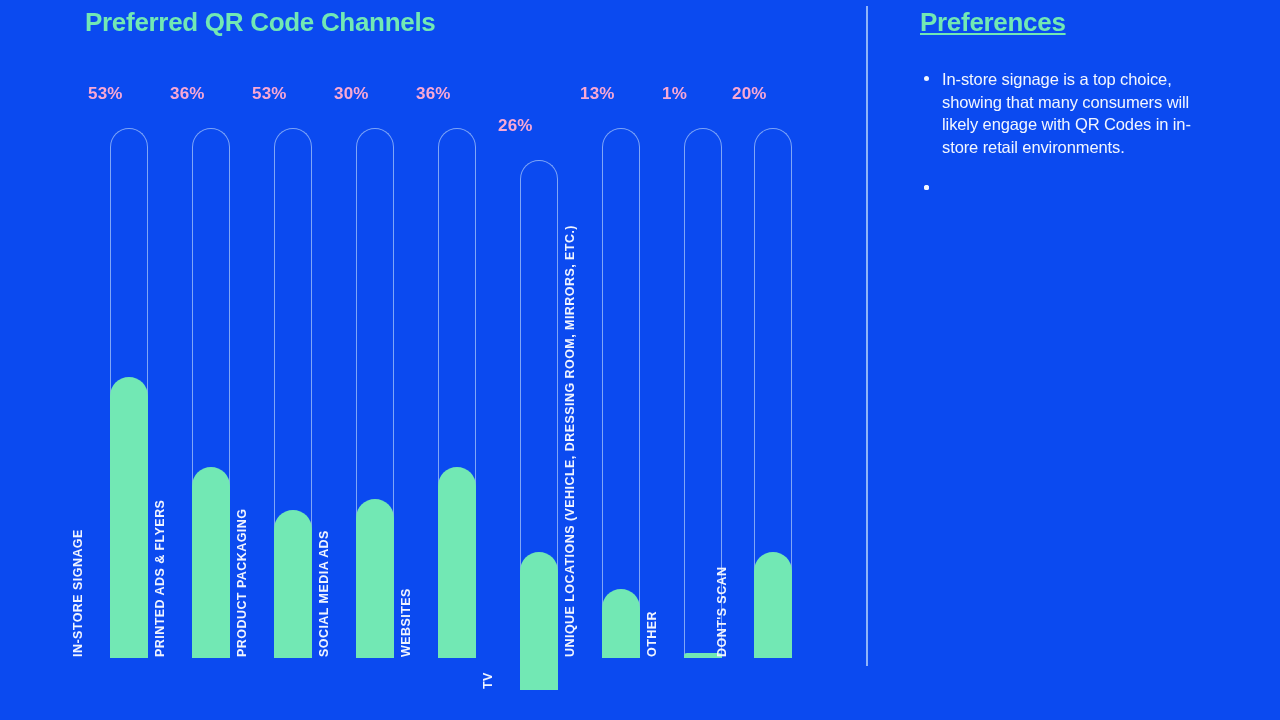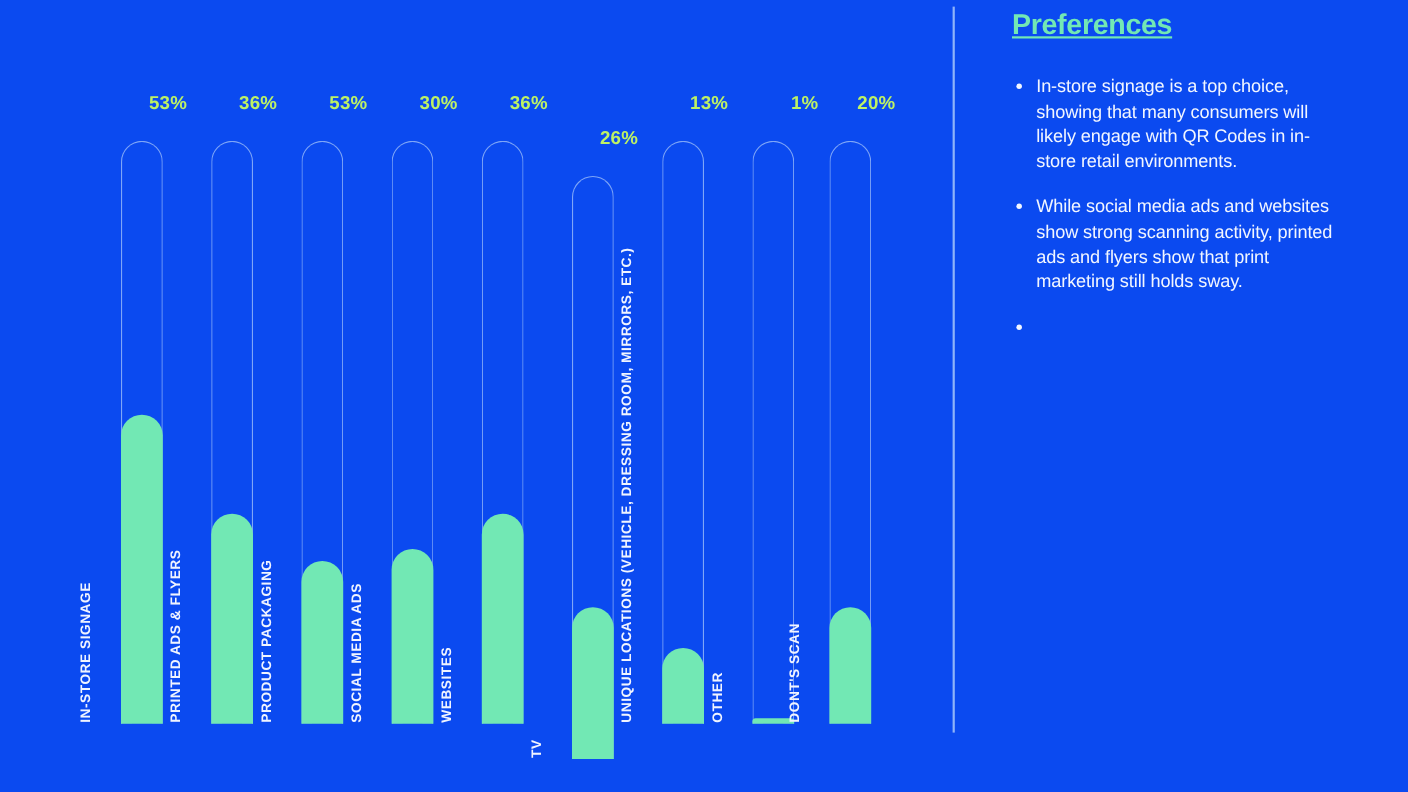--- a/index.html
+++ b/index.html
@@ -52,24 +52,24 @@
     position: absolute;
     top: 0;
     width: 82px;
     height: 720px;
   }
   .value-label {
     position: absolute;
     top: 84px;
     left: 0;
     width: 82px;
-    text-align: right;
+    text-align: left;
     font-size: 17px;
     font-weight: bold;
-    color: #bef264;
+    color: #f9a8d4;
     letter-spacing: 0.2px;
   }
   .track {
     position: absolute;
     left: 22px;
     top: 128px;
     width: 38px;
     height: 530px;
     box-sizing: border-box;
     border: 1.3px solid #7fa6f7;
@@ -157,20 +157,21 @@
     border-radius: 50%;
     background: #f2f6ff;
   }
 </style>
 </head>
 <body>
 
 <div id="slide">
 
   <div id="chart-panel">
+    <div id="chart-title">Preferred QR Code Channels</div>
     <div id="plot">
         <div class="col" style="left: 88px;">
           <div class="value-label">53%</div>
           <div class="track"></div>
           <div class="bar" style="height: 280.9px;"></div>
           <div class="cat-label">IN-STORE SIGNAGE</div>
         </div>
         <div class="col" style="left: 170px;">
           <div class="value-label">36%</div>
           <div class="track"></div>
@@ -221,18 +222,18 @@
         </div>
       </div>
   </div>
 
   <div id="divider"></div>
 
   <div id="pref-panel">
     <div id="pref-title">Preferences</div>
     <div id="pref-list">
         <div class="pref-item"><span class="pref-bullet"></span><span>In-store signage is a top choice, showing that many consumers will likely engage with QR Codes in in-store retail environments.</span></div>
-        <div class="pref-item"><span class="pref-bullet"></span><span>While social media ads and websites show strong scanning activity, printed ads and flyers show that print marketing still holds sway.</span></div>
+        <div class="pref-item"><span class="pref-bullet"></span></div>
         <div class="pref-item"><span class="pref-bullet"></span></div>
       </div>
   </div>
 
 </div>
 
 </body></html>

